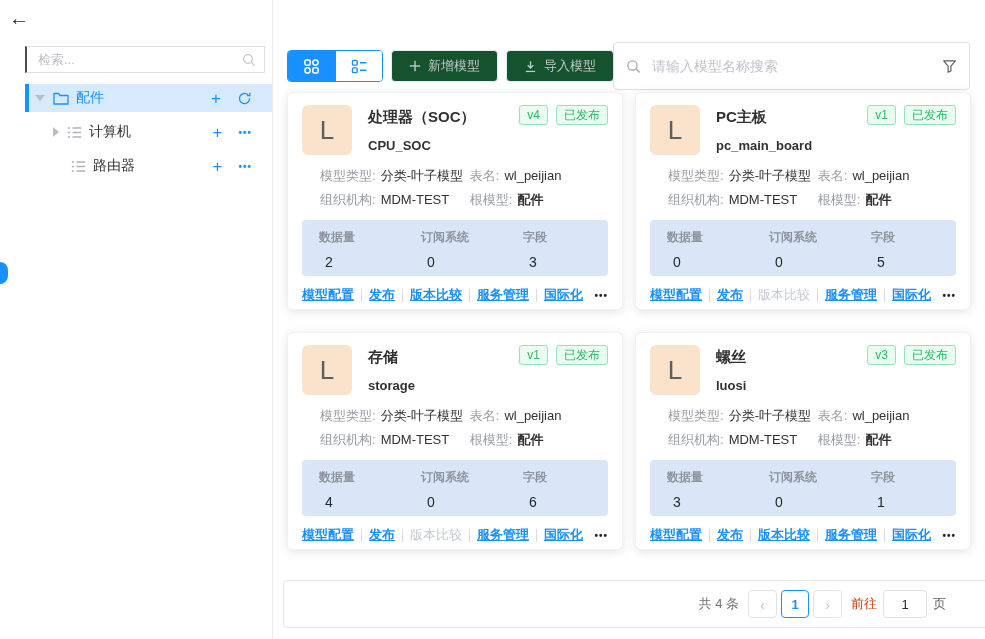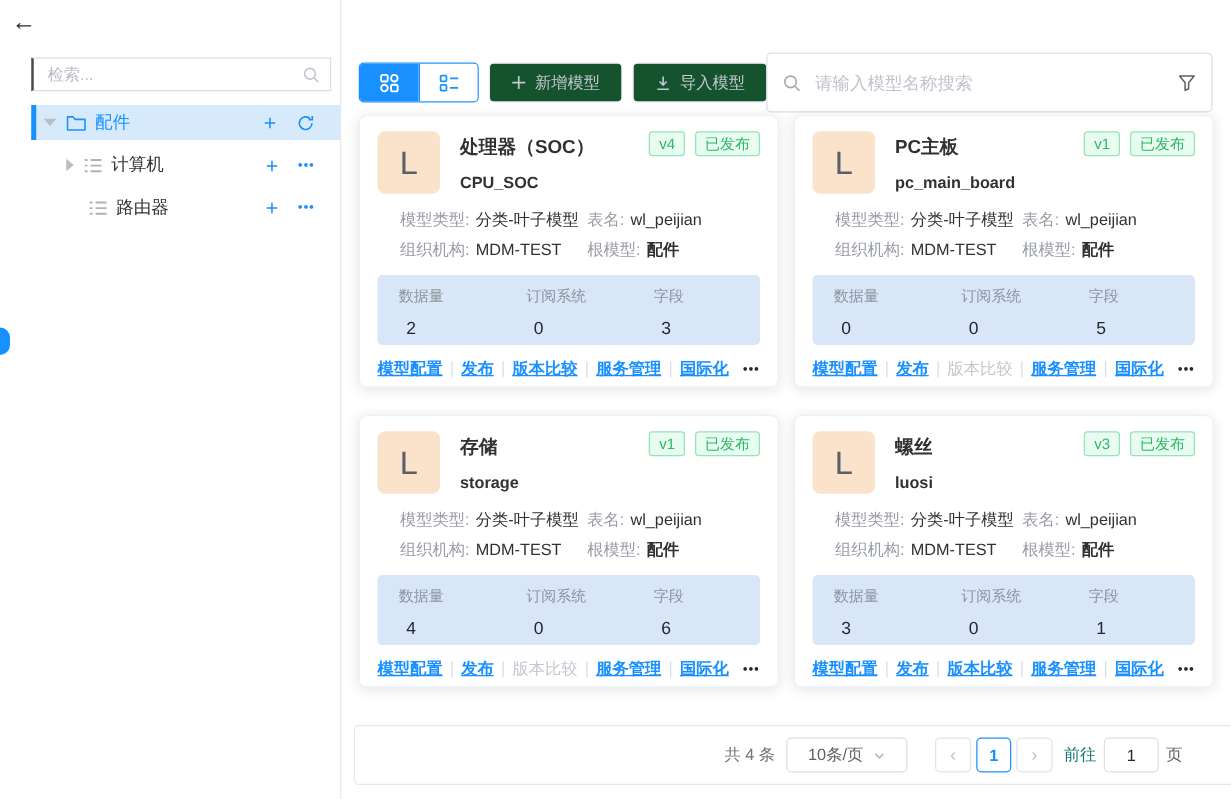--- a/index.html
+++ b/index.html
@@ -70,39 +70,39 @@
   .fields { margin-top:12px;margin-left:18px; }
   .field-row { display:flex; margin-top:7px; line-height:17px; }
   .field { display:flex; min-width:0; }
   .field.c1 { width:52%; }
   .field.c2 { width:48%; }
   .f-label { color:#989ca3; margin-right:5px; white-space:nowrap; }
   .f-value { color:#303133; white-space:nowrap; }
   .f-value.bold { font-weight:700; }
   .stats { margin-top:12px; height:56px; background:#d8e6f7; border-radius:4px; display:flex; padding:9px 0; }
   .stat { flex:1; padding-left:17px; }
-  .stat-label { font-size:12px; color:#8d949e; }
+  .stat-label { font-size:12px; color:#8d949e;font-weight:bold; }
   .stat-value { font-size:14px; color:#24282e; margin-top:8px; padding-left:6px; }
   .actions { margin-top:10px; display:flex; align-items:center; }
   .action-link { color:#1890ff; text-decoration:underline; font-weight:600; font-size:13px; cursor:pointer; white-space:nowrap; }
   .action-link.disabled { color:#c3c7cf; text-decoration:none; font-weight:400; cursor:not-allowed; }
   .action-sep { width:1px; height:13px; background:#d8dce2; margin:0 7px; flex:none; }
   .card-more { margin-left:auto; color:#24282e; font-size:10px; letter-spacing:1px; font-weight:700; cursor:pointer; }
 
   
   .footer { position:absolute; left:10px; top:580px; right:-6px; height:48px; background:#fff;
     border:1px solid #e4e7ed; border-radius:4px; display:flex; align-items:center; justify-content:flex-end; padding-right:44px; }
   .pg-total { color:#737373; margin-right:9px; }
   .page-size { width:97px; height:28px; border:1px solid #dcdfe6; border-radius:4px; display:flex; align-items:center;
     justify-content:center; gap:7px; color:#606266; cursor:pointer; margin-right:22px; background:#fff; }
   .pg-btn { width:29px; height:28px; border:1px solid #e0e3e8; border-radius:4px; background:#fff; display:flex;
     align-items:center; justify-content:center; color:#c0c4cc; font-size:15px; margin-right:4px; cursor:default; }
   .pg-current { width:28px; height:28px; border:1px solid #1890ff; border-radius:4px; color:#1890ff; font-weight:700;
     display:flex; align-items:center; justify-content:center; margin-right:4px; background:#fff; cursor:pointer; }
-  .pg-goto { color:#0f766e; margin:0 6px 0 5px; }
+  .pg-goto { color:#c2410c; margin:0 6px 0 5px; }
   .goto-input { width:44px; height:28px; border:1px solid #dcdfe6; border-radius:4px; text-align:center;
     font-size:13px; color:#24282e; outline:none; font-family:inherit; }
   .pg-unit { color:#5f6368; margin-left:6px; }
 </style>
 </head>
 <body>
 
 <div class="app">
 
   <div class="sidebar">
@@ -489,28 +489,20 @@
             <span class="action-sep"></span>
           <span class="action-link">国际化</span>
           <span class="card-more">•••</span>
         </div>
       </div>
 
     </div>
 
     <div class="footer">
       <span class="pg-total">共 4 条</span>
-      <div class="page-size">
-        <span>10条/页</span>
-        <span style="display:flex;">
-          <svg width="11" height="11" viewBox="0 0 12 12" fill="none" stroke="#b4b8bf" stroke-width="1.4">
-              <path d="M2.5 4.5 6 8l3.5-3.5"></path>
-            </svg>
-        </span>
-      </div>
       <div class="pg-btn">
           <span>‹</span>
         </div>
       <div class="pg-current">1</div>
       <div class="pg-btn">
           <span>›</span>
         </div>
       <span class="pg-goto">前往</span>
       <input class="goto-input" type="text" value="1" style="">
       <span class="pg-unit">页</span>

